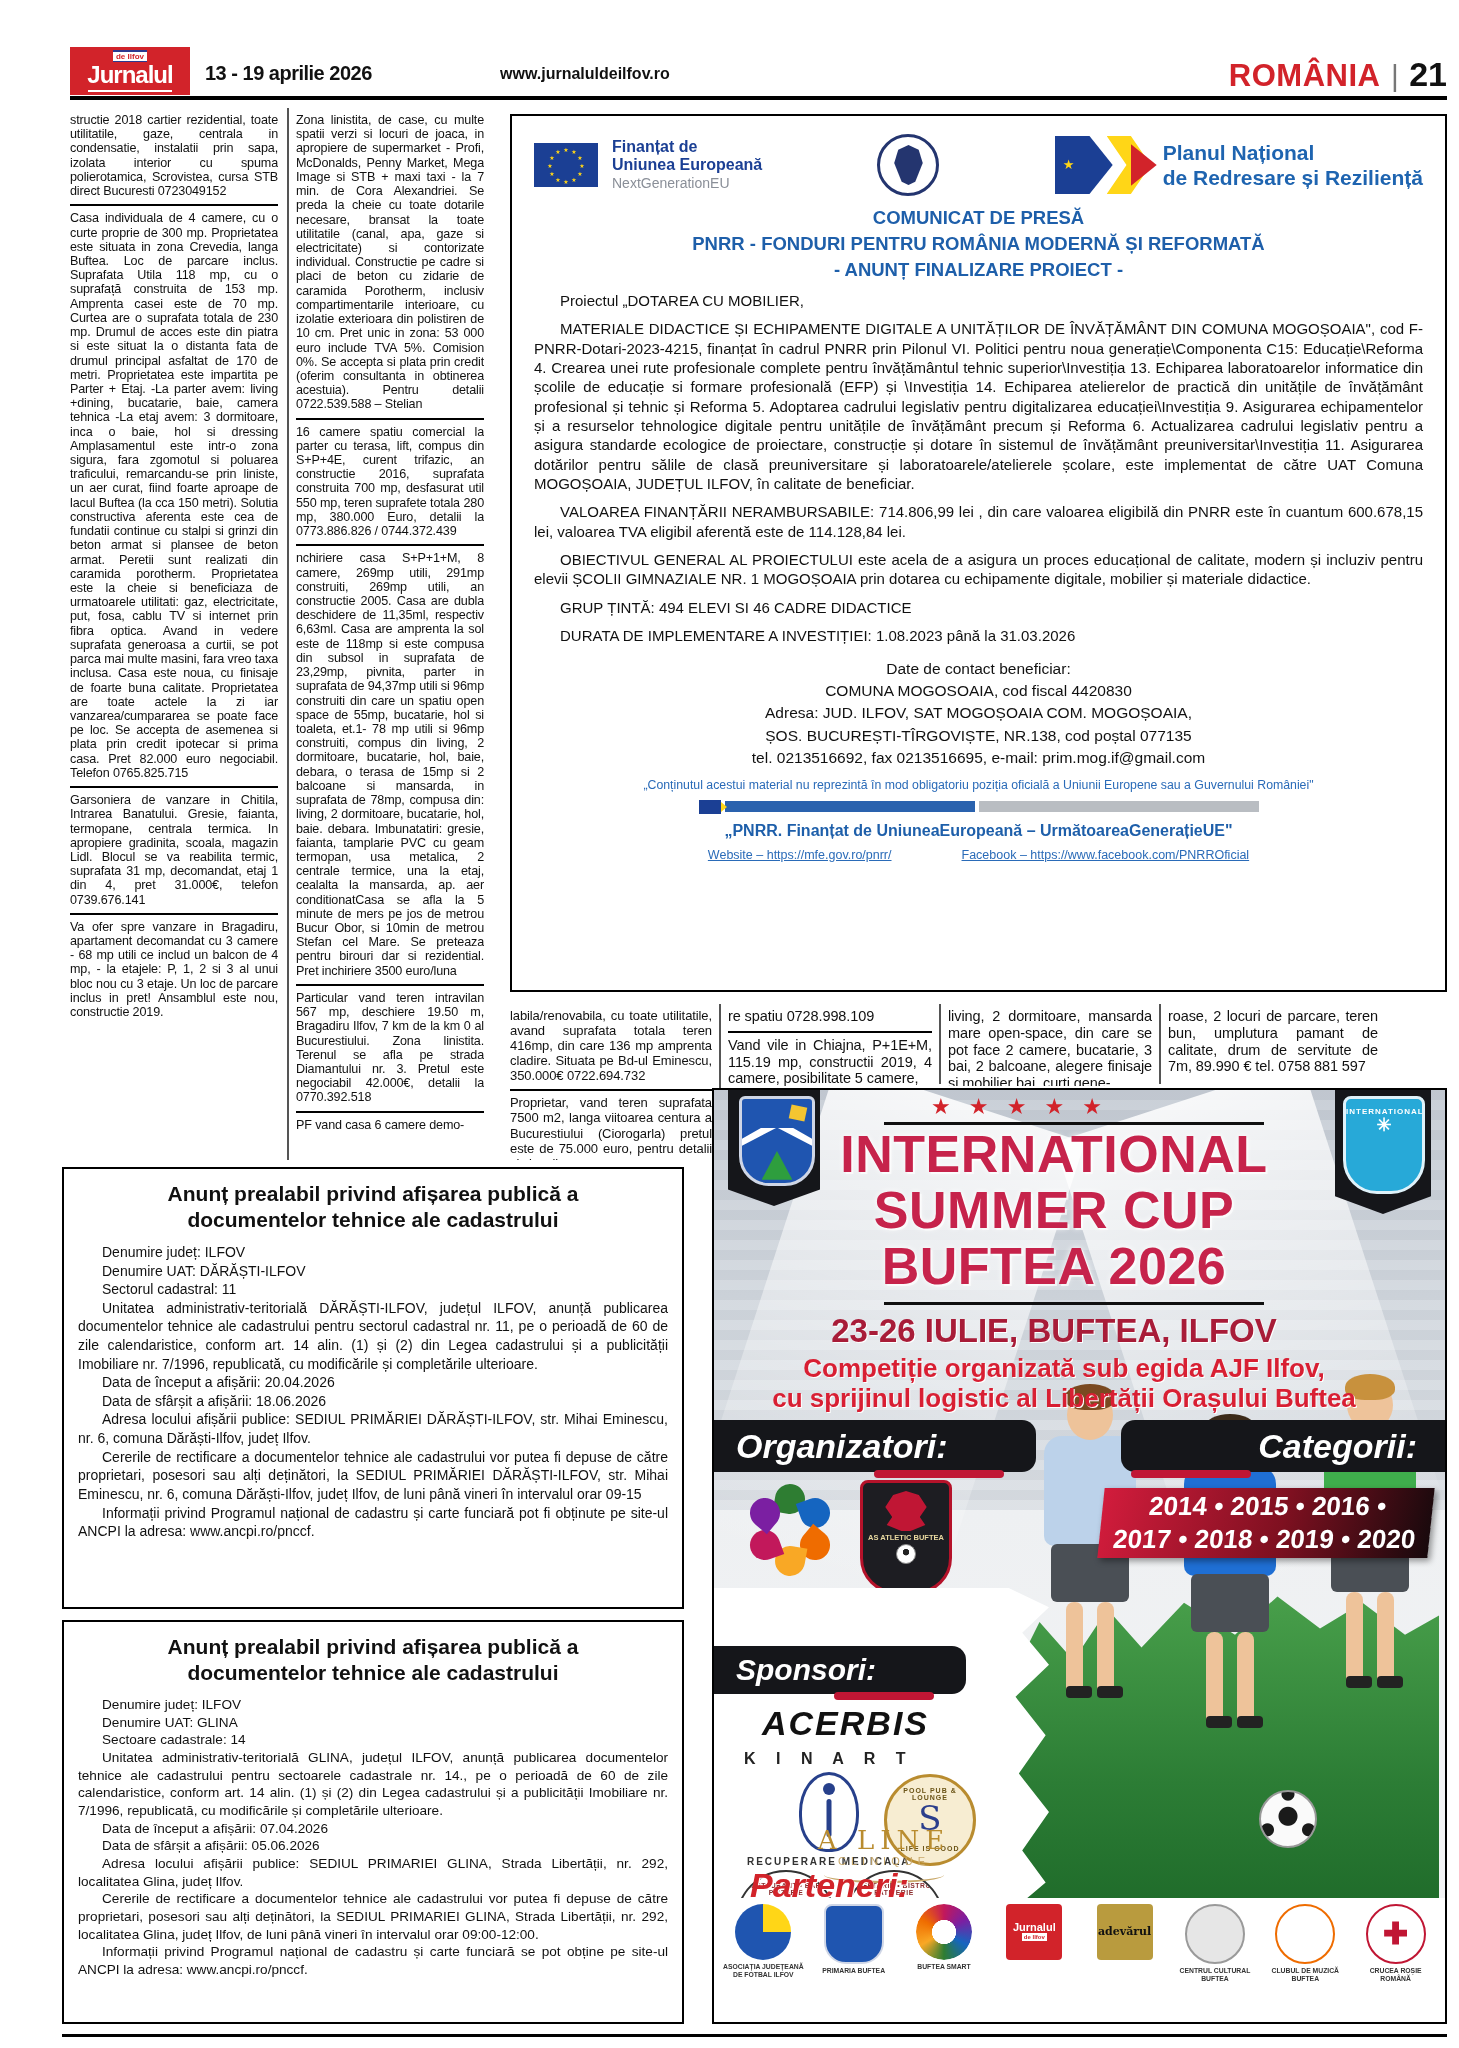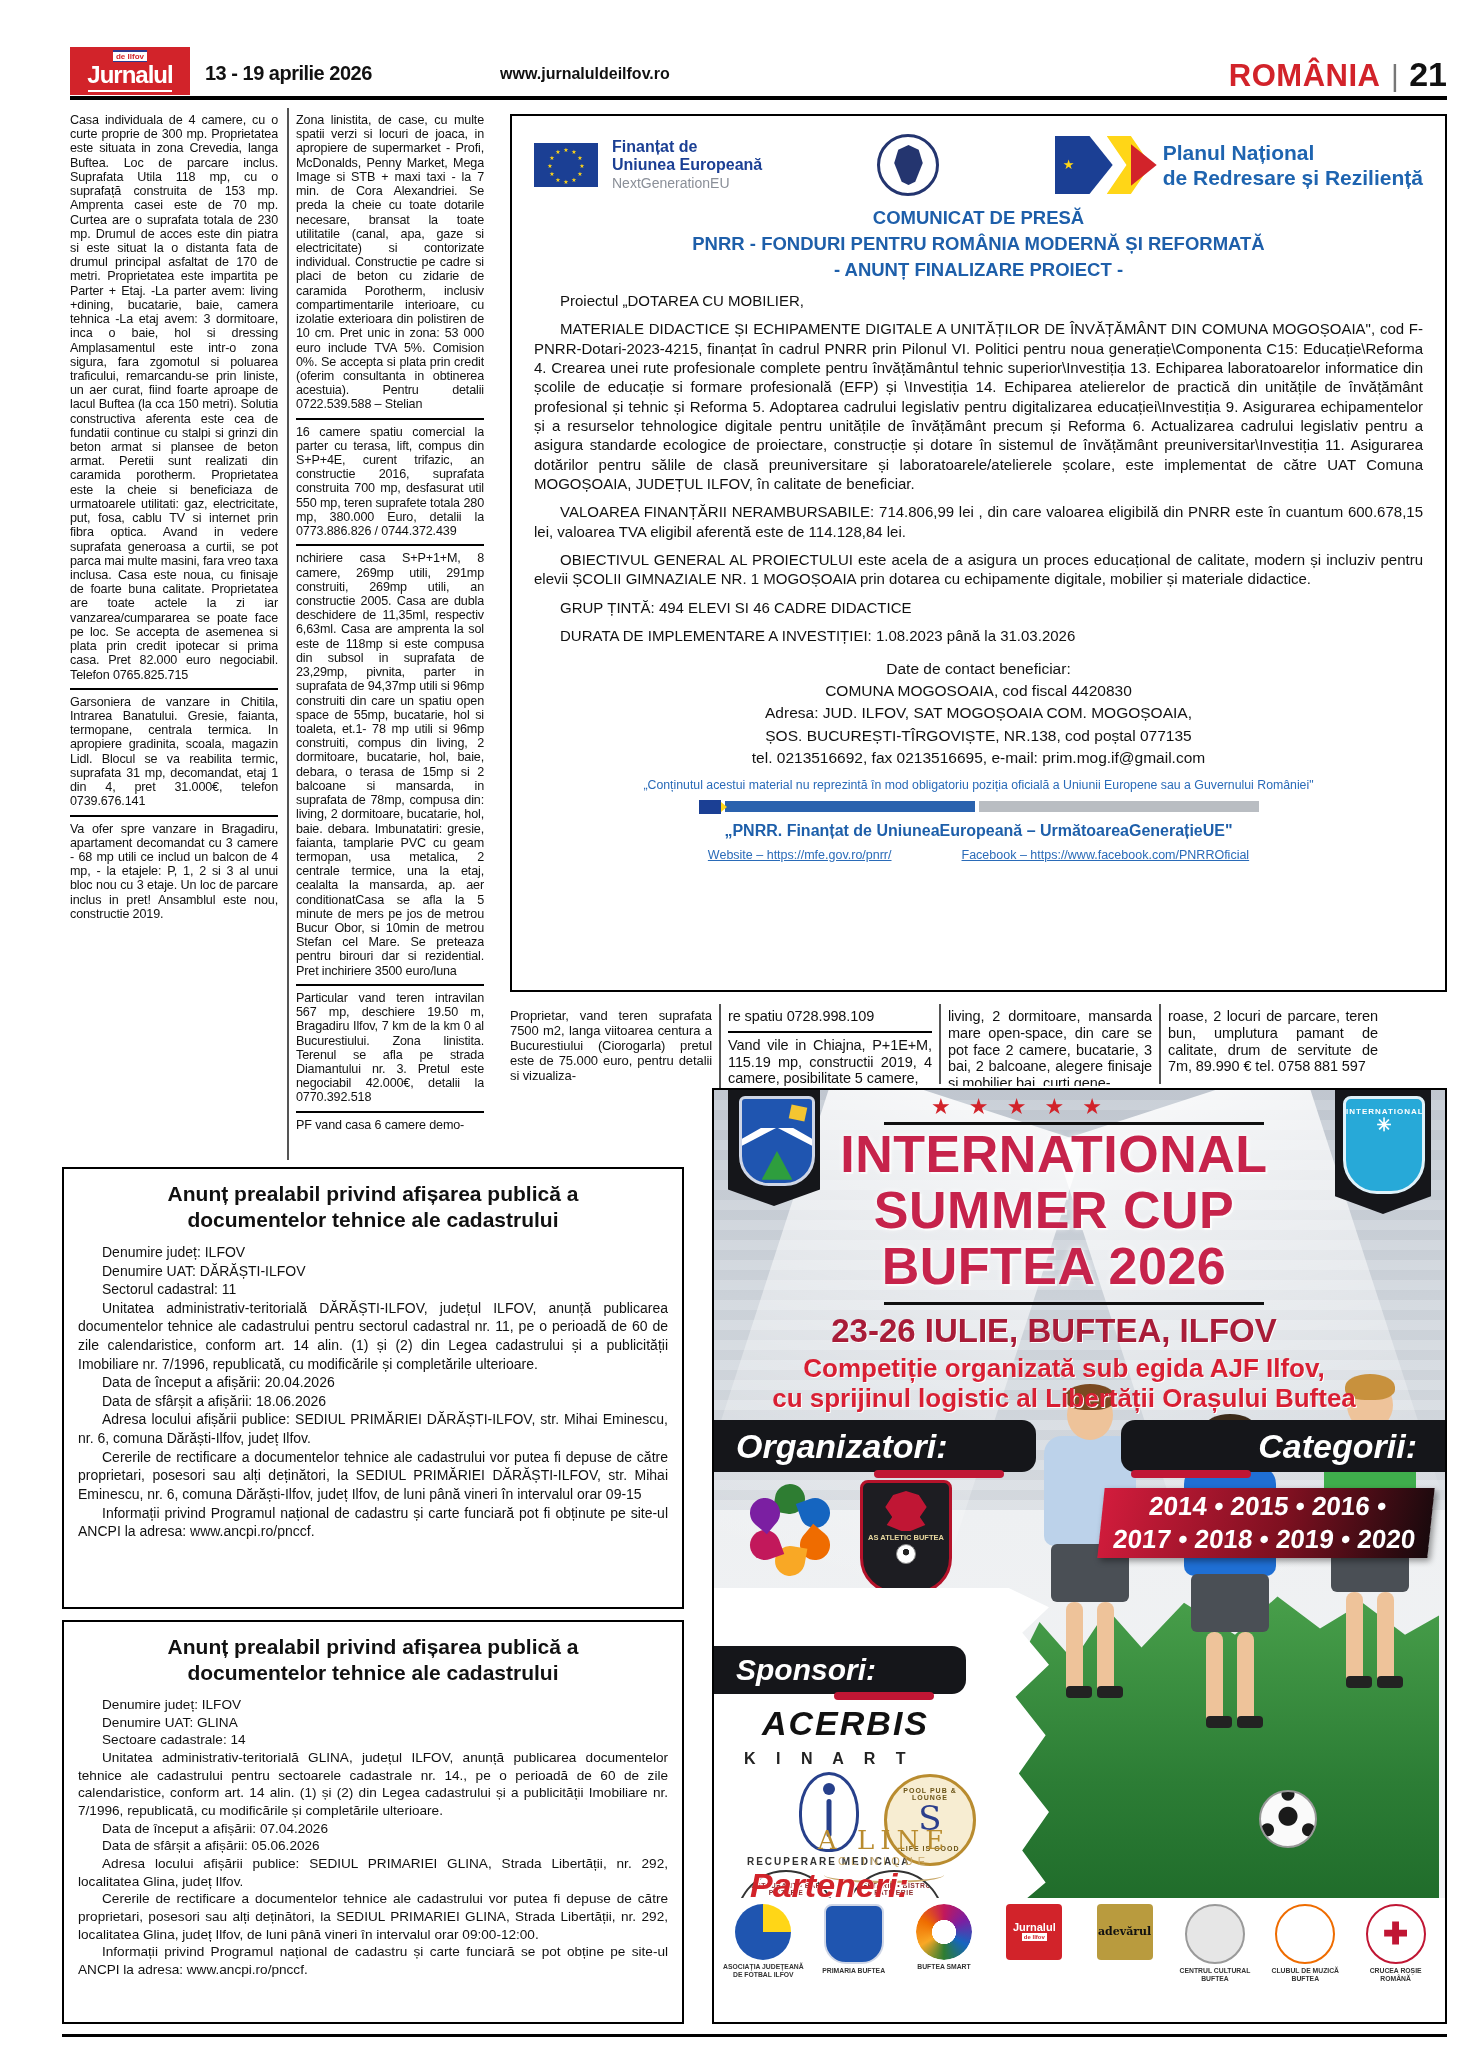--- a/index.html
+++ b/index.html
@@ -189,20 +189,21 @@
   <div class="hdr-date">13 - 19 aprilie 2026</div>
   <div class="hdr-site">www.jurnaluldeilfov.ro</div>
   <div class="hdr-section">
     <span class="sec">ROMÂNIA</span>
     <span class="bar">|</span>
     <span class="num">21</span>
   </div>
   <div class="hdr-rule"></div>
 
   <div class="col" style="left:70px;width:208px;height:1052px;">
+    <p class="ad">structie 2018 cartier rezidential, toate utilitatile, gaze, centrala in condensatie, instalatii prin sapa, izolata interior cu spuma polierotamica, Scrovistea, cursa STB direct Bucuresti 0723049152</p>
     <p class="ad">Casa individuala de 4 camere, cu o curte proprie de 300 mp. Proprietatea este situata in zona Crevedia, langa Buftea. Loc de parcare inclus. Suprafata Utila 118 mp, cu o suprafață construita de 153 mp. Amprenta casei este de 70 mp. Curtea are o suprafata totala de 230 mp. Drumul de acces este din piatra si este situat la o distanta fata de drumul principal asfaltat de 170 de metri. Proprietatea este impartita pe Parter + Etaj. -La parter avem: living +dining, bucatarie, baie, camera tehnica -La etaj avem: 3 dormitoare, inca o baie, hol si dressing Amplasamentul este intr-o zona sigura, fara zgomotul si poluarea traficului, remarcandu-se prin liniste, un aer curat, fiind foarte aproape de lacul Buftea (la cca 150 metri). Solutia constructiva aferenta este cea de fundatii continue cu stalpi si grinzi din beton armat si plansee de beton armat. Peretii sunt realizati din caramida porotherm. Proprietatea este la cheie si beneficiaza de urmatoarele utilitati: gaz, electricitate, put, fosa, cablu TV si internet prin fibra optica. Avand in vedere suprafata generoasa a curtii, se pot parca mai multe masini, fara vreo taxa inclusa. Casa este noua, cu finisaje de foarte buna calitate. Proprietatea are toate actele la zi iar vanzarea/cumpararea se poate face pe loc. Se accepta de asemenea si plata prin credit ipotecar si prima casa. Pret 82.000 euro negociabil. Telefon 0765.825.715</p>
     <p class="ad">Garsoniera de vanzare in Chitila, Intrarea Banatului. Gresie, faianta, termopane, centrala termica. In apropiere gradinita, scoala, magazin Lidl. Blocul se va reabilita termic, suprafata 31 mp, decomandat, etaj 1 din 4, pret 31.000€, telefon 0739.676.141</p>
     <p class="ad">Va ofer spre vanzare in Bragadiru, apartament decomandat cu 3 camere - 68 mp utili ce includ un balcon de 4 mp, - la etajele: P, 1, 2 si 3 al unui bloc nou cu 3 etaje. Un loc de parcare inclus in pret! Ansamblul este nou, constructie 2019.</p>
   </div>
   <div class="vr" style="left:287px;top:108px;height:1052px;"></div>
   <div class="col" style="left:296px;width:188px;height:1052px;">
     <p class="ad">Zona linistita, de case, cu multe spatii verzi si locuri de joaca, in apropiere de supermarket - Profi, McDonalds, Penny Market, Mega Image si STB + maxi taxi - la 7 min. de Cora Alexandriei. Se preda la cheie cu toate dotarile necesare, bransat la toate utilitatile (canal, apa, gaze si electricitate) si contorizate individual. Constructie pe cadre si placi de beton cu zidarie de caramida Porotherm, inclusiv compartimentarile interioare, cu izolatie exterioara din polistiren de 10 cm. Pret unic in zona: 53 000 euro include TVA 5%. Comision 0%. Se accepta si plata prin credit (oferim consultanta in obtinerea acestuia). Pentru detalii 0722.539.588 – Stelian</p>
     <p class="ad">16 camere spatiu comercial la parter cu terasa, lift, compus din S+P+4E, curent trifazic, an constructie 2016, suprafata construita 700 mp, desfasurat util 550 mp, teren suprafete totala 280 mp, 380.000 Euro, detalii la 0773.886.826 / 0744.372.439</p>
     <p class="ad">nchiriere casa S+P+1+M, 8 camere, 269mp utili, 291mp construiti, 269mp utili, an constructie 2005. Casa are dubla deschidere de 11,35ml, respectiv 6,63ml. Casa are amprenta la sol este de 118mp si este compusa din subsol in suprafata de 23,29mp, pivnita, parter in suprafata de 94,37mp utili si 96mp construiti din care un spatiu open space de 55mp, bucatarie, hol si toaleta, et.1- 78 mp utili si 96mp construiti, compus din living, 2 dormitoare, bucatarie, hol, baie, debara, o terasa de 15mp si 2 balcoane si mansarda, in suprafata de 78mp, compusa din: living, 2 dormitoare, bucatarie, hol, baie. debara. Imbunatatiri: gresie, faianta, tamplarie PVC cu geam termopan, usa metalica, 2 centrale termice, una la etaj, cealalta la mansarda, ap. aer conditionatCasa se afla la 5 minute de mers pe jos de metrou Bucur Obor, si 10min de metrou Stefan cel Mare. Se preteaza pentru birouri dar si rezidential. Pret inchiriere 3500 euro/luna</p>
     <p class="ad">Particular vand teren intravilan 567 mp, deschiere 19.50 m, Bragadiru Ilfov, 7 km de la km 0 al Bucurestiului. Zona linistita. Terenul se afla pe strada Diamantului nr. 3. Pretul este negociabil 42.000€, detalii la 0770.392.518</p>
@@ -275,20 +276,21 @@
       <div class="mgray"></div>
     </div>
     <div class="slogan">„PNRR. Finanțat de UniuneaEuropeană – UrmătoareaGenerațieUE"</div>
     <div class="press-links">
       <a>Website – https://mfe.gov.ro/pnrr/</a>
       <a>Facebook – https://www.facebook.com/PNRROficial</a>
     </div>
   </div>
 
   <div class="strip" style="left:510px;width:202px;height:156px;font-size:13px;">
+    <p class="ad">labila/renovabila, cu toate utilitatile, avand suprafata totala teren 416mp, din care 136 mp amprenta cladire. Situata pe Bd-ul Eminescu, 350.000€ 0722.694.732</p>
     <p class="ad">Proprietar, vand teren suprafata 7500 m2, langa viitoarea centura a Bucurestiului (Ciorogarla) pretul este de 75.000 euro, pentru detalii si vizualiza-</p>
   </div>
   <div class="vr" style="left:719px;top:1004px;height:150px;"></div>
   <div class="strip" style="left:728px;width:204px;height:96px;font-size:14.5px;">
     <p class="ad">re spatiu 0728.998.109</p>
     <p class="ad">Vand vile in Chiajna, P+1E+M, 115.19 mp, constructii 2019, 4 camere, posibilitate 5 camere,</p>
   </div>
   <div class="vr" style="left:939px;top:1004px;height:80px;"></div>
   <div class="strip" style="left:948px;width:204px;height:82px;font-size:14.5px;">
     <p class="ad">living, 2 dormitoare, mansarda mare open-space, din care se pot face 2 camere, bucatarie, 3 bai, 2 balcoane, alegere finisaje si mobilier bai, curti gene-</p>

